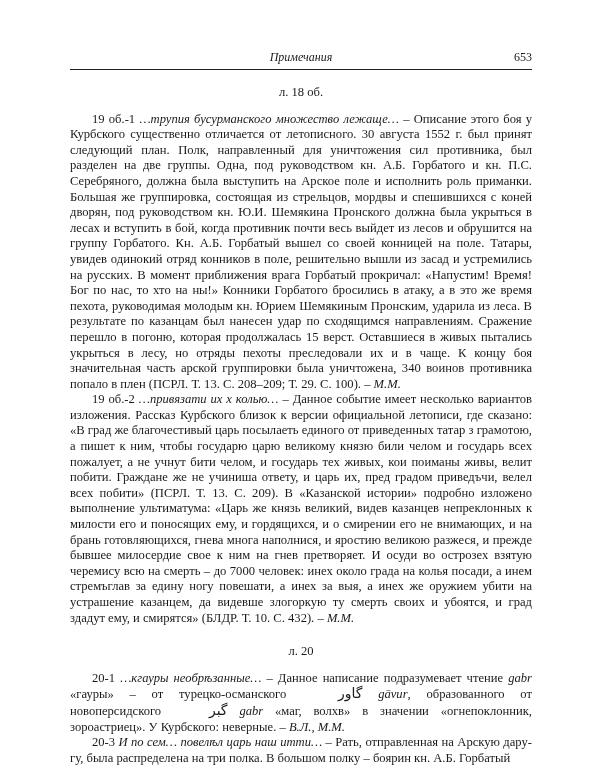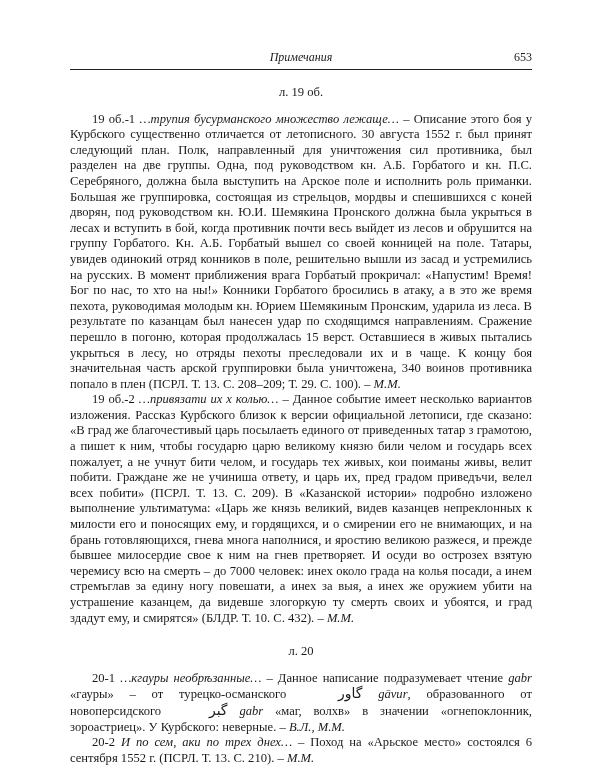--- a/index.html
+++ b/index.html
@@ -23,27 +23,26 @@
 <body>
 
 <div class="page">
   <div class="running-head">
     <span class="running-title">Примечания</span>
     <span class="page-number">653</span>
   </div>
   <div class="head-rule"></div>
 
   <div class="body">
-    <div class="section-heading">л. 19 об.</div>
+    <div class="section-heading">л. 18 об.</div>
 
     <p><span>19 об.-1</span> <i>…трупия бусурманского множество лежаще…</i> <span>– Описание этого боя у Курбского существенно отличается от летописного. 30 августа 1552 г. был принят следующий план. Полк, направленный для уничтожения сил противника, был разделен на две группы. Одна, под руководством кн. А.Б. Горбатого и кн. П.С. Серебряного, должна была выступить на Арское поле и исполнить роль приманки. Большая же группировка, состоящая из стрельцов, мордвы и спешившихся с коней дворян, под руководством кн. Ю.И. Шемякина Пронского должна была укрыться в лесах и вступить в бой, когда противник почти весь выйдет из лесов и обрушится на группу Горбатого. Кн. А.Б. Горбатый вышел со своей конницей на поле. Татары, увидев одинокий отряд конников в поле, решительно вышли из засад и устремились на русских. В момент приближения врага Горбатый прокричал: «Напустим! Время! Бог по нас, то хто на ны!» Конники Горбатого бросились в атаку, а в это же время пехота, руководимая молодым кн. Юрием Шемякиным Пронским, ударила из леса. В результате по казанцам был нанесен удар по сходящимся направлениям. Сражение перешло в погоню, которая продолжалась 15 верст. Оставшиеся в живых пытались укрыться в лесу, но отряды пехоты преследовали их и в чаще. К концу боя значительная часть арской группировки была уничтожена, 340 воинов противника попало в плен (ПСРЛ. Т. 13. С. 208–209; Т. 29. С. 100). –</span> <i>М.М.</i></p>
 
     <p><span>19 об.-2</span> <i>…привязати их х колью…</i> <span>– Данное событие имеет несколько вариантов изложения. Рассказ Курбского близок к версии официальной летописи, где сказано: «В град же благочестивый царь посылаеть единого от приведенных татар з грамотою, а пишет к ним, чтобы государю царю великому князю били челом и государь всех пожалует, а не учнут бити челом, и государь тех живых, кои поиманы живы, велит побити. Граждане же не учиниша ответу, и царь их, пред градом приведъчи, велел всех побити» (ПСРЛ. Т. 13. С. 209). В «Казанской истории» подробно изложено выполнение ультиматума: «Царь же князь великий, видев казанцев непреклонных к милости его и поносящих ему, и гордящихся, и о смирении его не внимающих, и на брань готовляющихся, гнева многа наполнися, и яростию великою разжеся, и прежде бывшее милосердие свое к ним на гнев претворяет. И осуди во острозех взятую черемису всю на смерть – до 7000 человек: инех около града на колья посади, а инем стремъглав за едину ногу повешати, а инех за выя, а инех же оружием убити на устрашение казанцем, да видевше злогоркую ту смерть своих и убоятся, и град здадут ему, и смирятся» (БЛДР. Т. 10. С. 432). –</span> <i>М.М.</i></p>
 
     <div class="section-heading second">л. 20</div>
 
     <p><span>20-1</span> <i>…кгауры необрѣзанные…</i> <span>– Данное написание подразумевает чтение </span><i>gabr</i><span> «гауры» – от турецко-османского </span><span class="arabic" dir="rtl">گاور</span> <i>gāvur</i><span>, образованного от новоперсидского </span><span class="arabic" dir="rtl">گبر</span> <i>gabr</i><span> «маг, волхв» в значении «огнепоклонник, зороастриец». У Курбского: неверные. –</span> <i>В.Л., М.М.</i></p>
 
-    <p><span>20-2</span> <i>И по сем, аки по трех днех…</i> <span>– Поход на «Арьское место» состоялся 6 сентября 1552 г. (ПСРЛ. Т. 13. С. 210). –</span> <i>М.М.</i></p>
 
     <p><span>20-3</span> <i>И по сем… повелѣл царь наш итти…</i> <span>– Рать, отправленная на Арскую дару­гу, была распределена на три полка. В большом полку – боярин кн. А.Б. Горбатый</span></p>
   </div>
 </div>
 
 </body></html>

